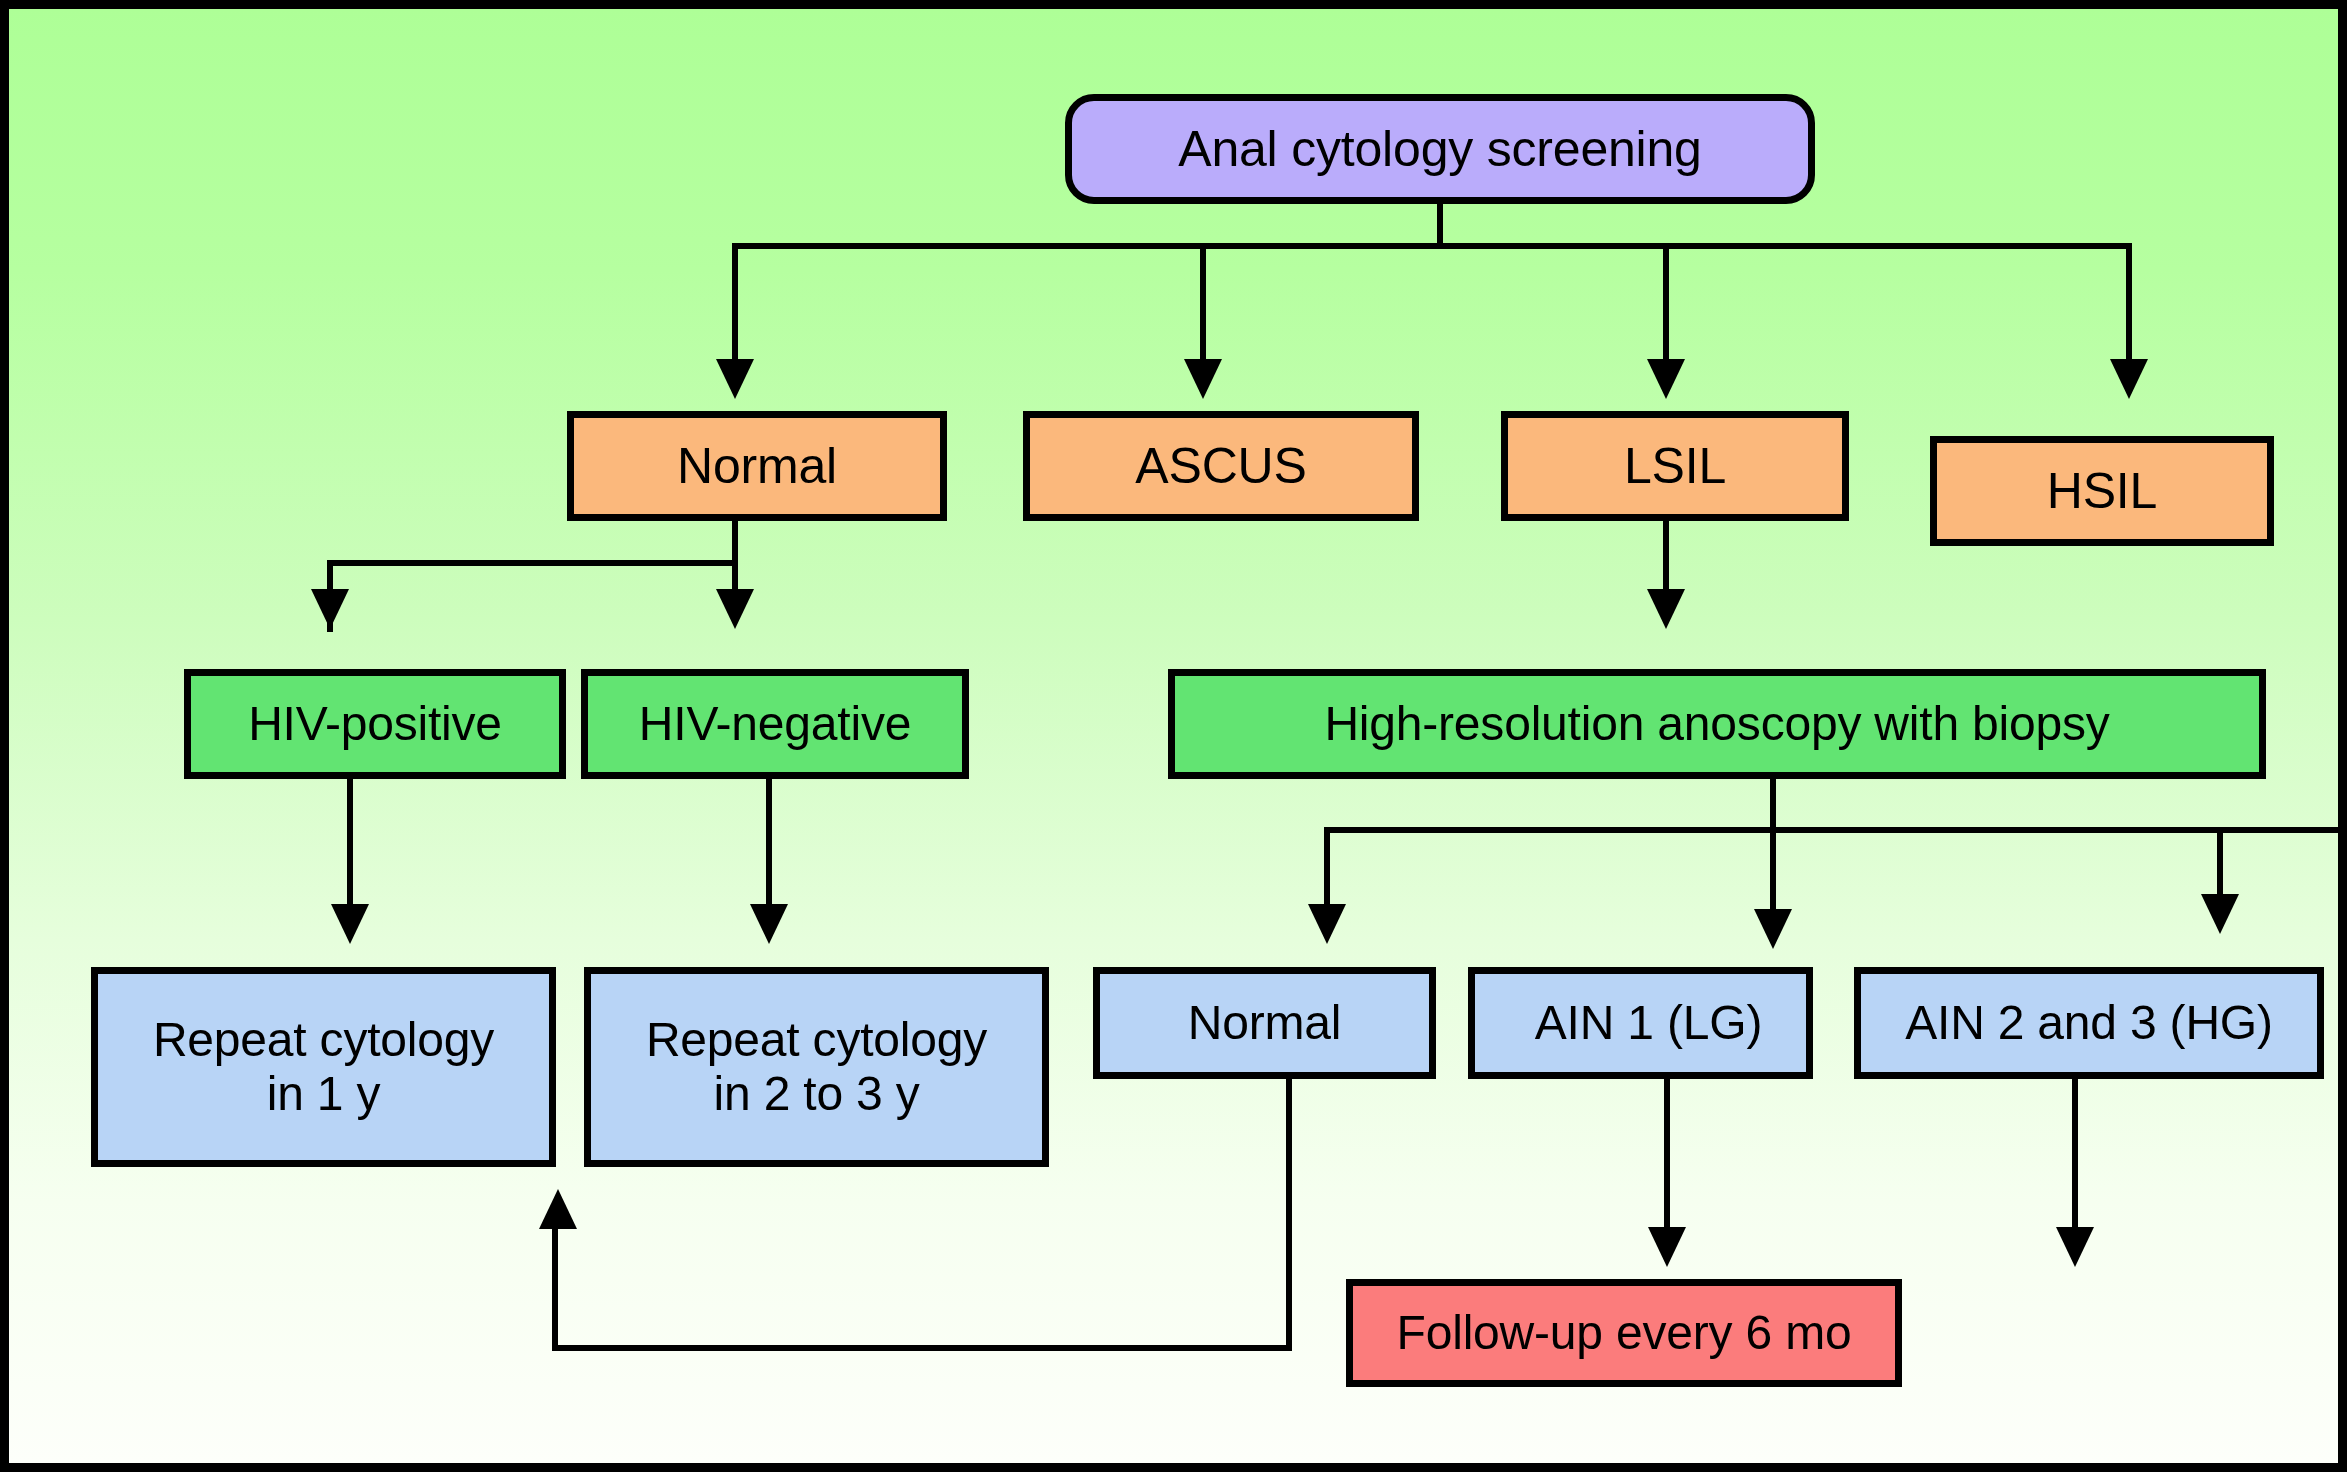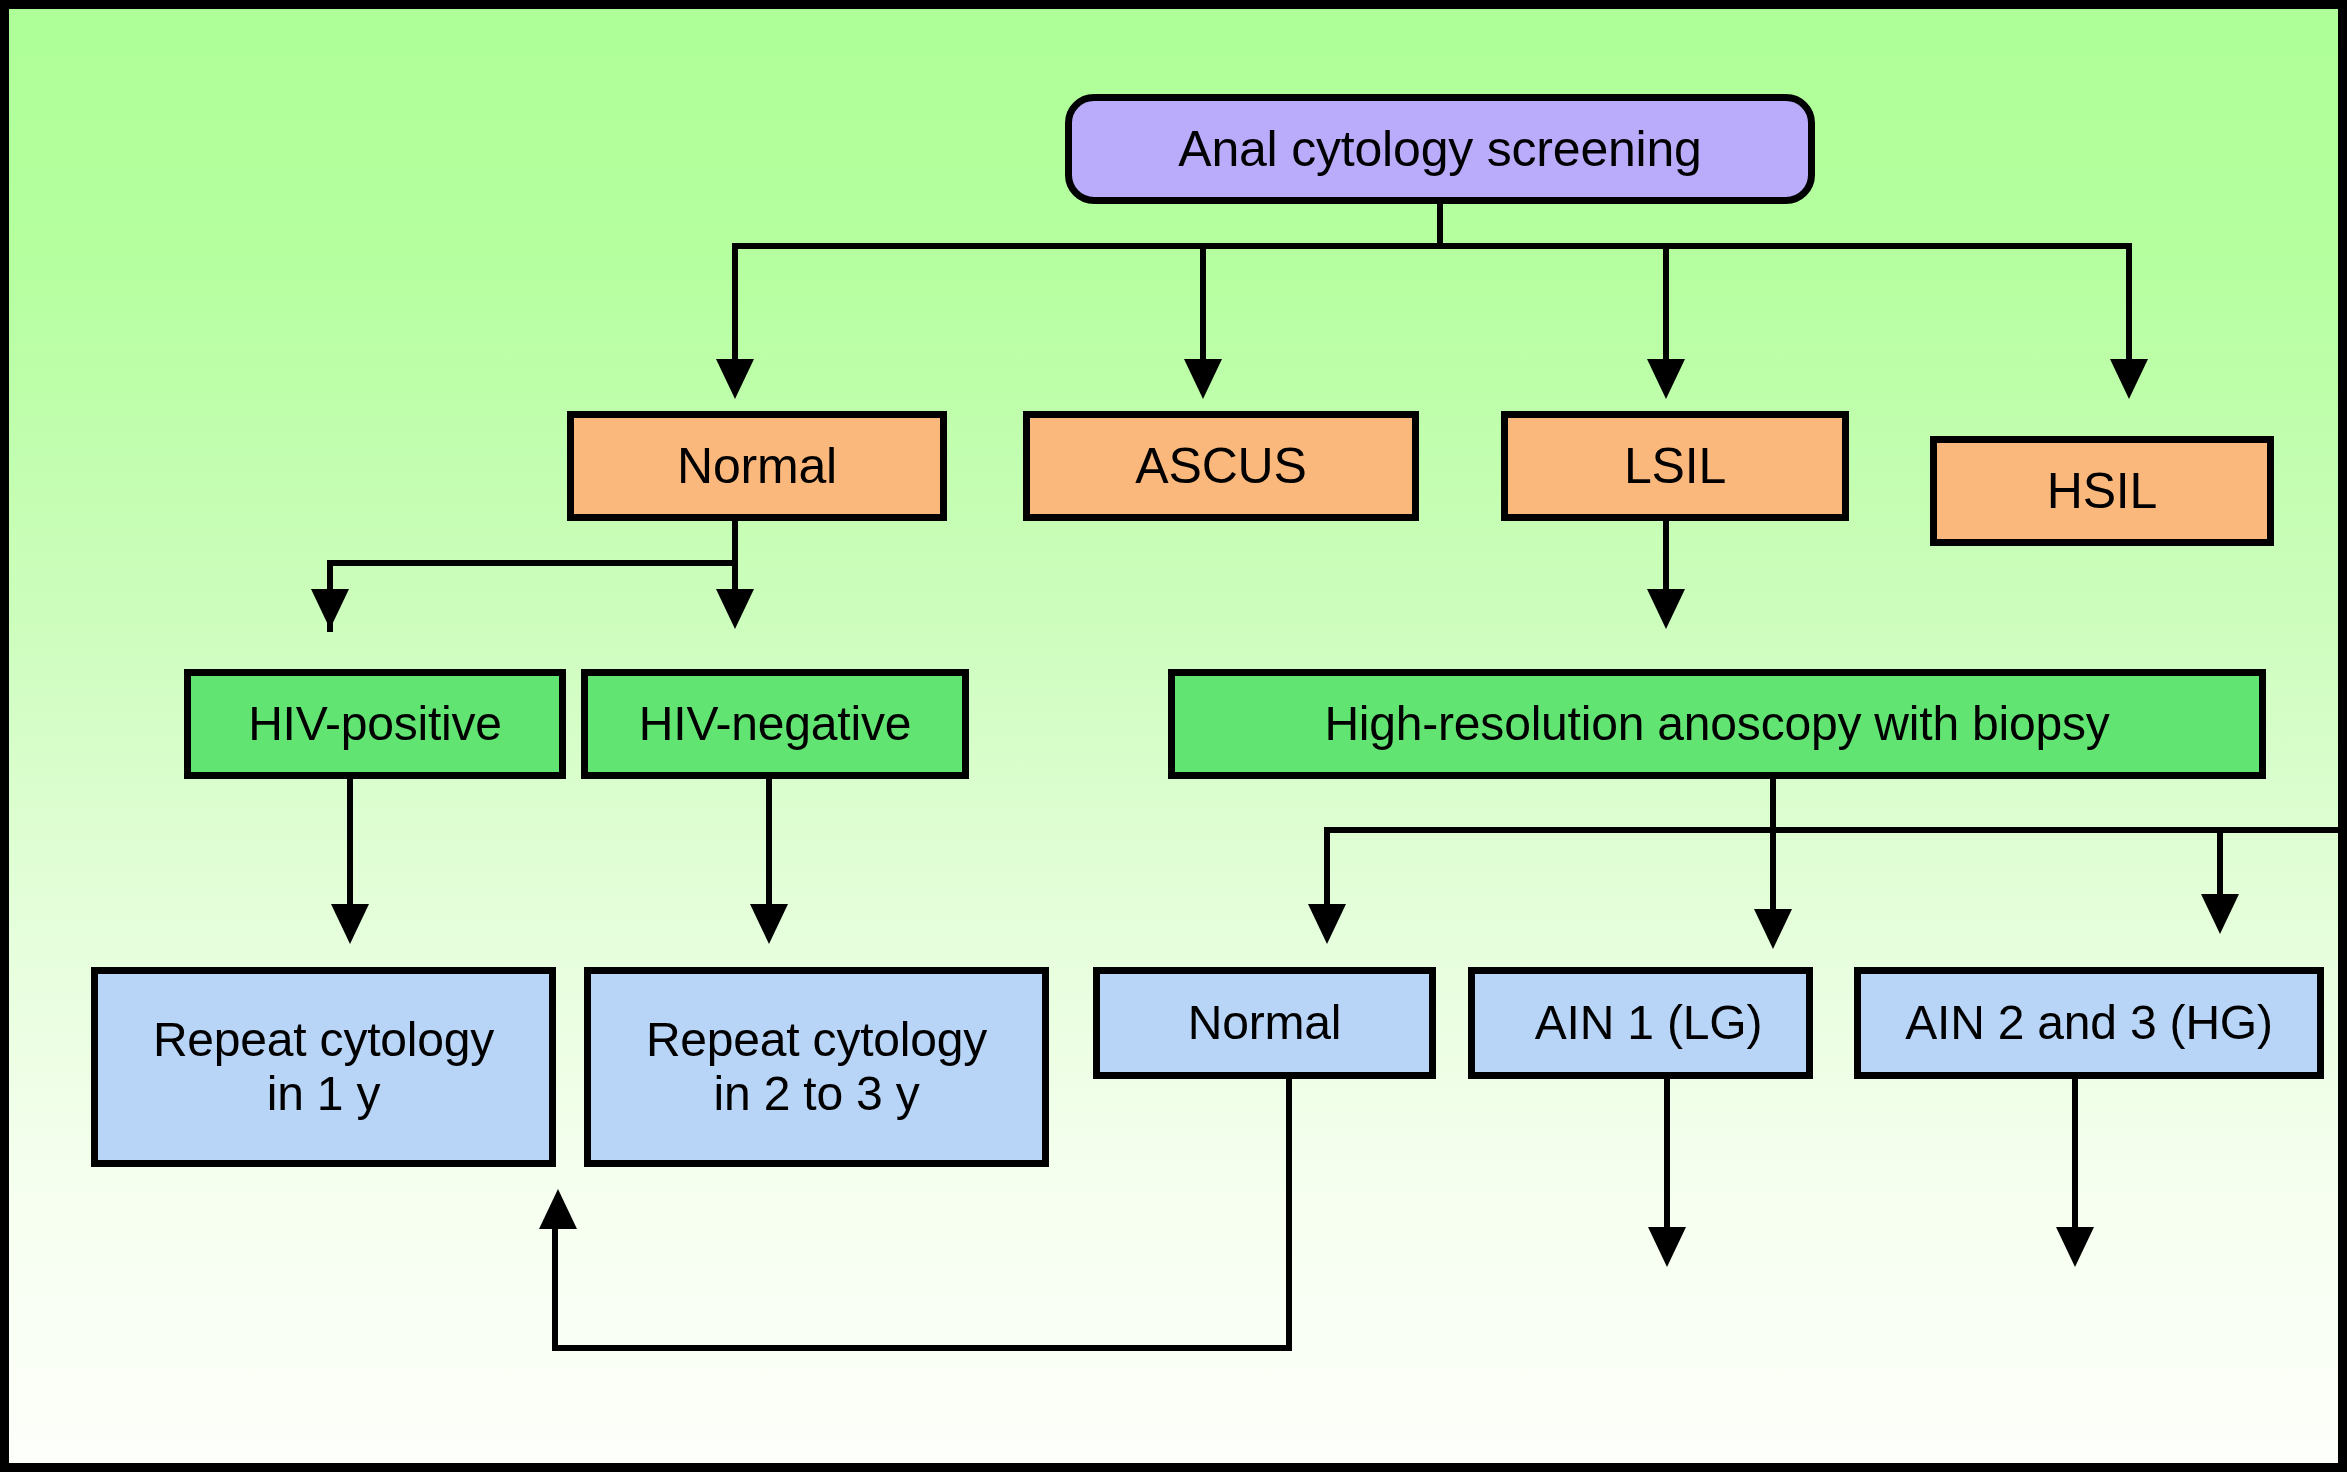--- a/index.html
+++ b/index.html
@@ -142,16 +142,17 @@
 
     <div class="node blue" style="left:575px; top:958px; width:465px; height:200px; font-size:48px;">Repeat cytology
 in 2 to 3 y</div>
 
     <div class="node blue" style="left:1084px; top:958px; width:343px; height:112px; font-size:48px;">Normal</div>
 
     <div class="node blue" style="left:1459px; top:958px; width:345px; height:112px; font-size:48px;padding-left:16px;">AIN 1 (LG)</div>
 
     <div class="node blue" style="left:1845px; top:958px; width:470px; height:112px; font-size:48px;">AIN 2 and 3 (HG)</div>
 
+    <div class="node red" style="left:1337px; top:1270px; width:556px; height:108px; font-size:48px;">Follow-up every 6 mo</div>
 
 
   </div>
 </div>
 
 </body></html>

